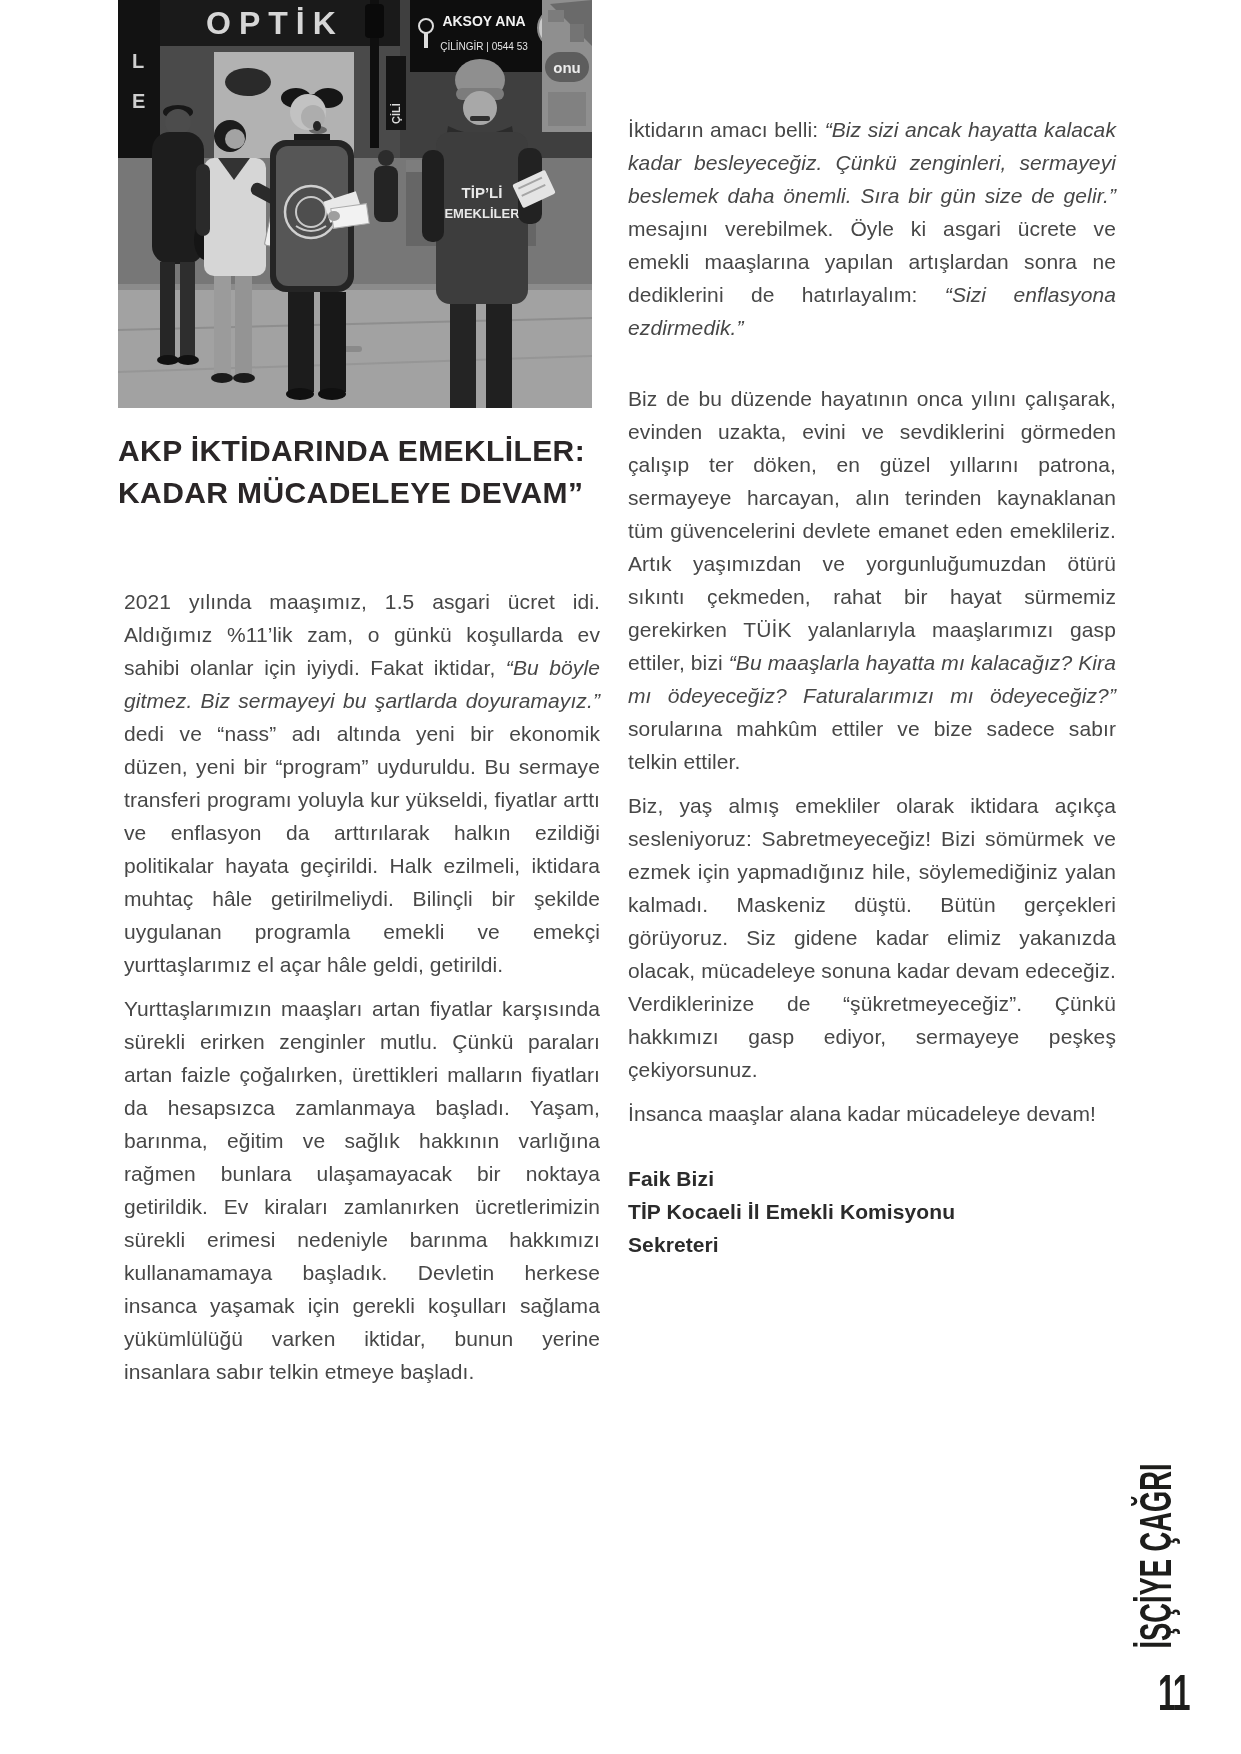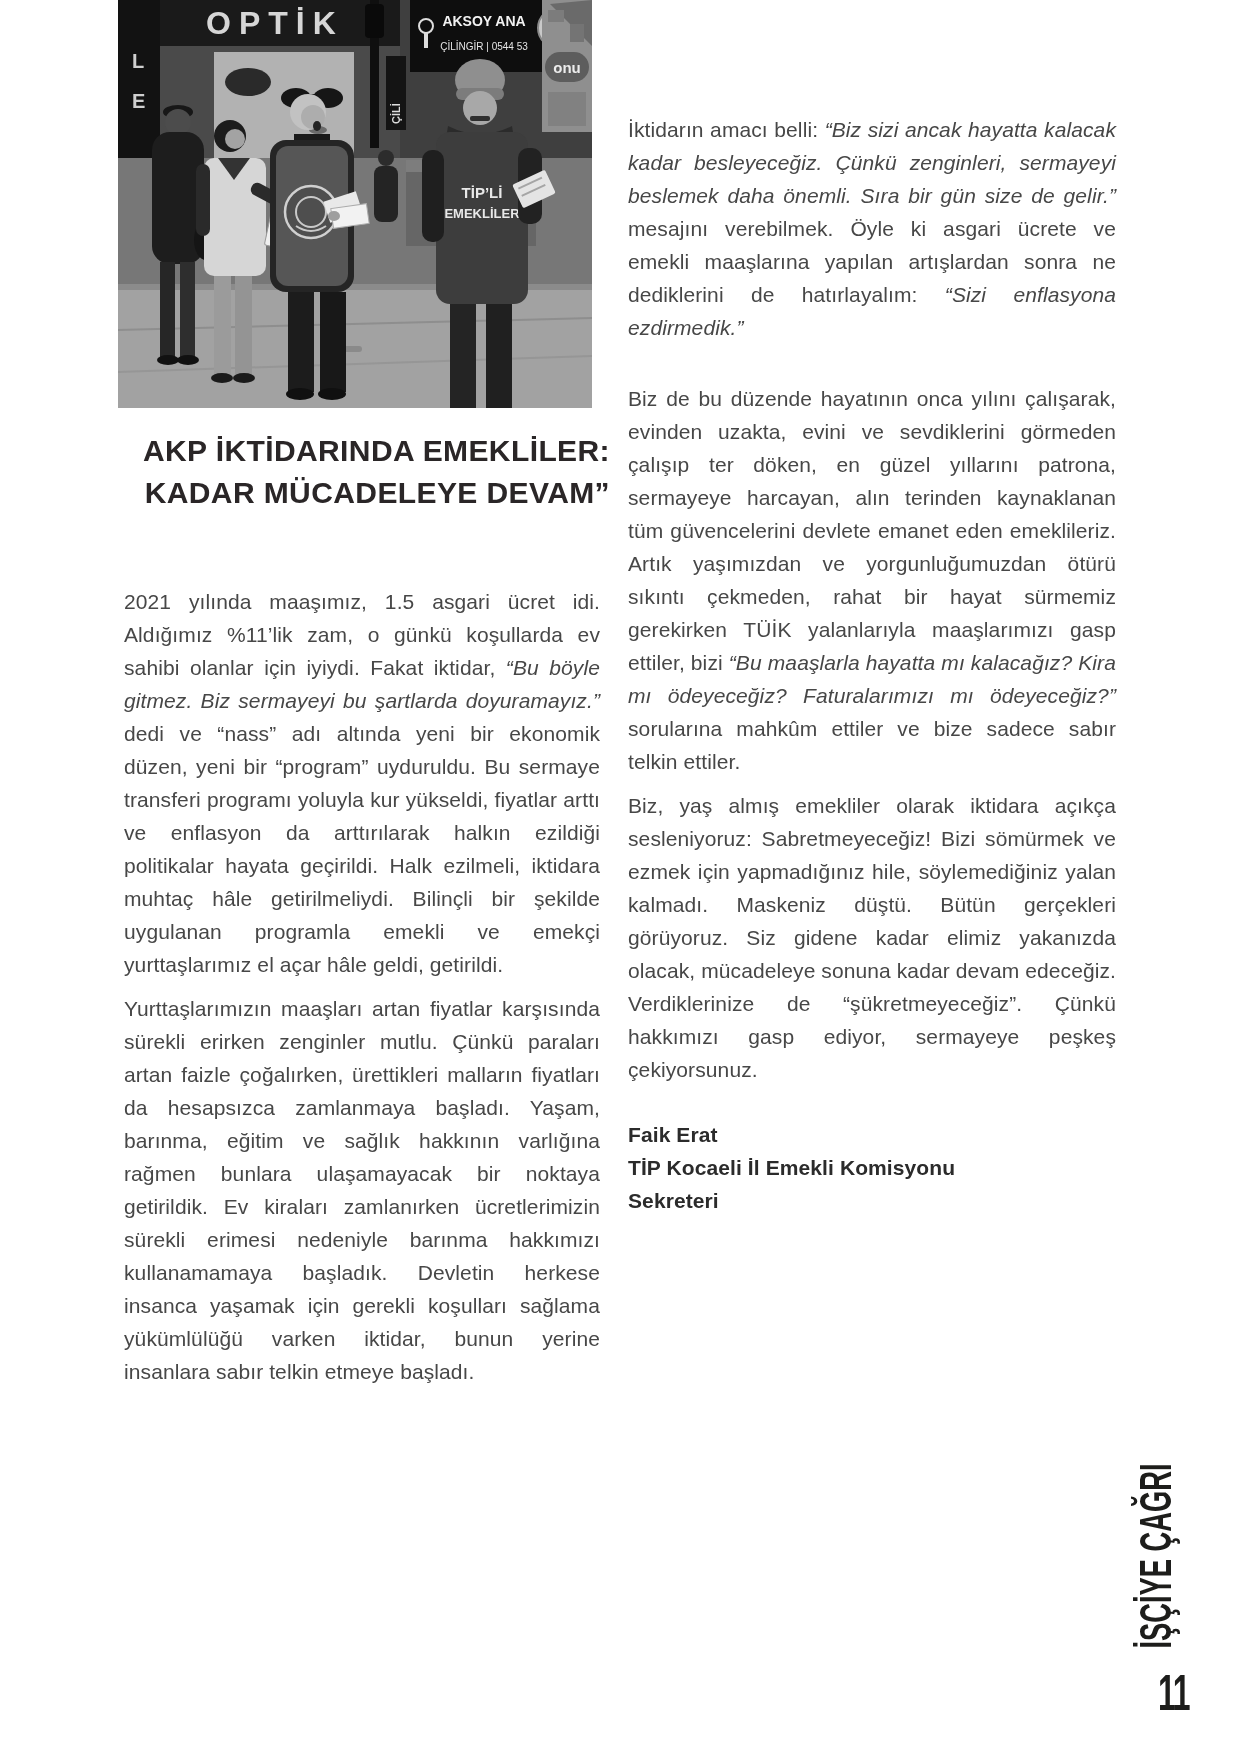--- a/index.html
+++ b/index.html
@@ -12,21 +12,21 @@
   }
   .photo{
     position:absolute;left:118px;top:0;width:474px;height:408px;
     margin:0;overflow:hidden;background:#8d8d8d;
   }
   .photo svg{display:block;width:100%;height:100%;}
   .headline{
     position:absolute;left:118px;top:430px;width:492px;
     margin:0;
     font-size:30px;line-height:42px;font-weight:700;
-    color:#2a2627;letter-spacing:0.4px;text-align:right;
+    color:#2a2627;letter-spacing:0.4px;
   }
   .headline span{display:block;}
   .col{
     position:absolute;
     font-size:21px;line-height:33px;
     text-align:justify;color:#474747;letter-spacing:0.1px;
   }
   .col p{margin:0 0 11px 0;}
   .col em{font-style:italic;}
   .col-left{left:124px;top:585px;width:476px;}
@@ -217,22 +217,23 @@
 
   <div class="col col-left">
     <p><span>2021 yılında maaşımız, 1.5 asgari ücret idi. Aldığımız %11’lik zam, o günkü koşullarda ev sahibi olanlar için iyiydi. Fakat iktidar, </span><em>“Bu böyle gitmez. Biz sermayeyi bu şartlarda doyuramayız.”</em><span> dedi ve “nass” adı altında yeni bir ekonomik düzen, yeni bir “program” uyduruldu. Bu sermaye transferi programı yoluyla kur yükseldi, fiyatlar arttı ve enflasyon da arttırılarak halkın ezildiği politikalar hayata geçirildi. Halk ezilmeli, iktidara muhtaç hâle getirilmeliydi. Bilinçli bir şekilde uygulanan programla emekli ve emekçi yurttaşlarımız el açar hâle geldi, getirildi.</span></p>
     <p><span>Yurttaşlarımızın maaşları artan fiyatlar karşısında sürekli erirken zenginler mutlu. Çünkü paraları artan faizle çoğalırken, ürettikleri malların fiyatları da hesapsızca zamlanmaya başladı. Yaşam, barınma, eğitim ve sağlık hakkının varlığına rağmen bunlara ulaşamayacak bir noktaya getirildik. Ev kiraları zamlanırken ücretlerimizin sürekli erimesi nedeniyle barınma hakkımızı kullanamamaya başladık. Devletin herkese insanca yaşamak için gerekli koşulları sağlama yükümlülüğü varken iktidar, bunun yerine insanlara sabır telkin etmeye başladı.</span></p>
   </div>
 
   <div class="col col-right">
     <p class="gap-after"><span>İktidarın amacı belli: </span><em>“Biz sizi ancak hayatta kalacak kadar besleyeceğiz. Çünkü zenginleri, sermayeyi beslemek daha önemli. Sıra bir gün size de gelir.”</em><span> mesajını verebilmek. Öyle ki asgari ücrete ve emekli maaşlarına yapılan artışlardan sonra ne dediklerini de hatırlayalım: </span><em>“Sizi enflasyona ezdirmedik.”</em></p>
     <p><span>Biz de bu düzende hayatının onca yılını çalışarak, evinden uzakta, evini ve sevdiklerini görmeden çalışıp ter döken, en güzel yıllarını patrona, sermayeye harcayan, alın terinden kaynaklanan tüm güvencelerini devlete emanet eden emeklileriz. Artık yaşımızdan ve yorgunluğumuzdan ötürü sıkıntı çekmeden, rahat bir hayat sürmemiz gerekirken TÜİK yalanlarıyla maaşlarımızı gasp ettiler, bizi </span><em>“Bu maaşlarla hayatta mı kalacağız? Kira mı ödeyeceğiz? Faturalarımızı mı ödeyeceğiz?”</em><span> sorularına mahkûm ettiler ve bize sadece sabır telkin ettiler.</span></p>
     <p><span>Biz, yaş almış emekliler olarak iktidara açıkça sesleniyoruz: Sabretmeyeceğiz! Bizi sömürmek ve ezmek için yapmadığınız hile, söylemediğiniz yalan kalmadı. Maskeniz düştü. Bütün gerçekleri görüyoruz. Siz gidene kadar elimiz yakanızda olacak, mücadeleye sonuna kadar devam edeceğiz. Verdiklerinize de “şükretmeyeceğiz”. Çünkü hakkımızı gasp ediyor, sermayeye peşkeş çekiyorsunuz.</span></p>
+    <p><span>İnsanca maaşlar alana kadar mücadeleye devam!</span></p>
     <div class="signature">
-      <span>Faik Erat</span>
+      <span>Faik Bizi</span>
       <span>TİP Kocaeli İl Emekli Komisyonu</span>
       <span>Sekreteri</span>
     </div>
   </div>
 
   <div class="vertical-label">
     <span>İŞÇİYE ÇAĞRI</span>
   </div>
 
   <div class="page-number">11</div>

